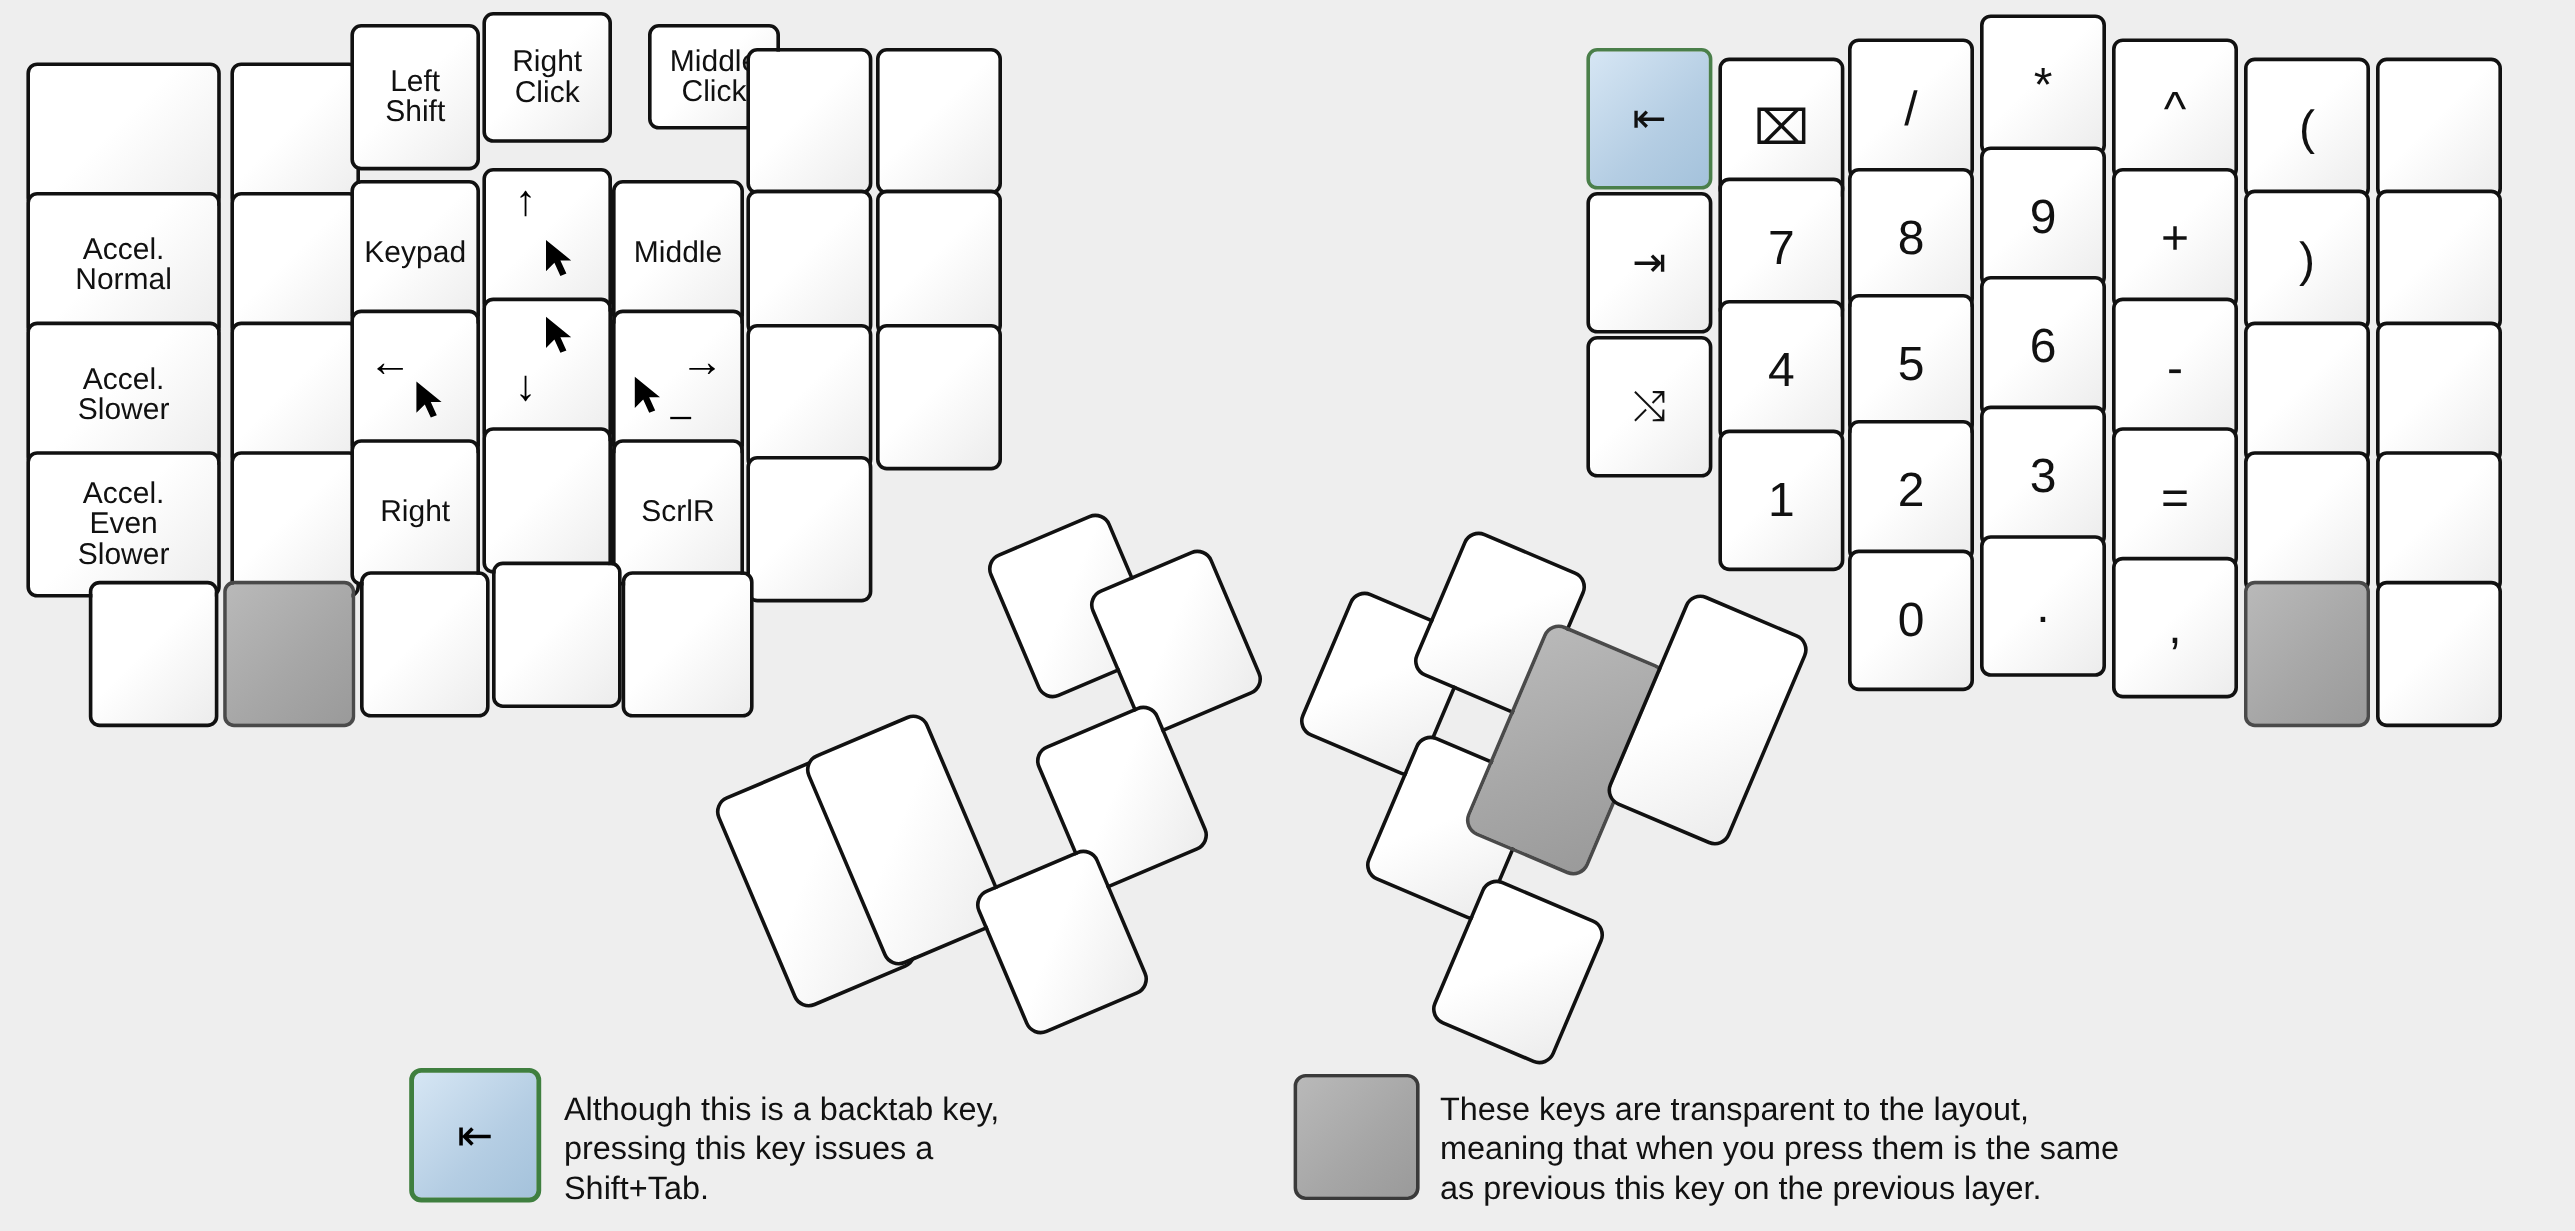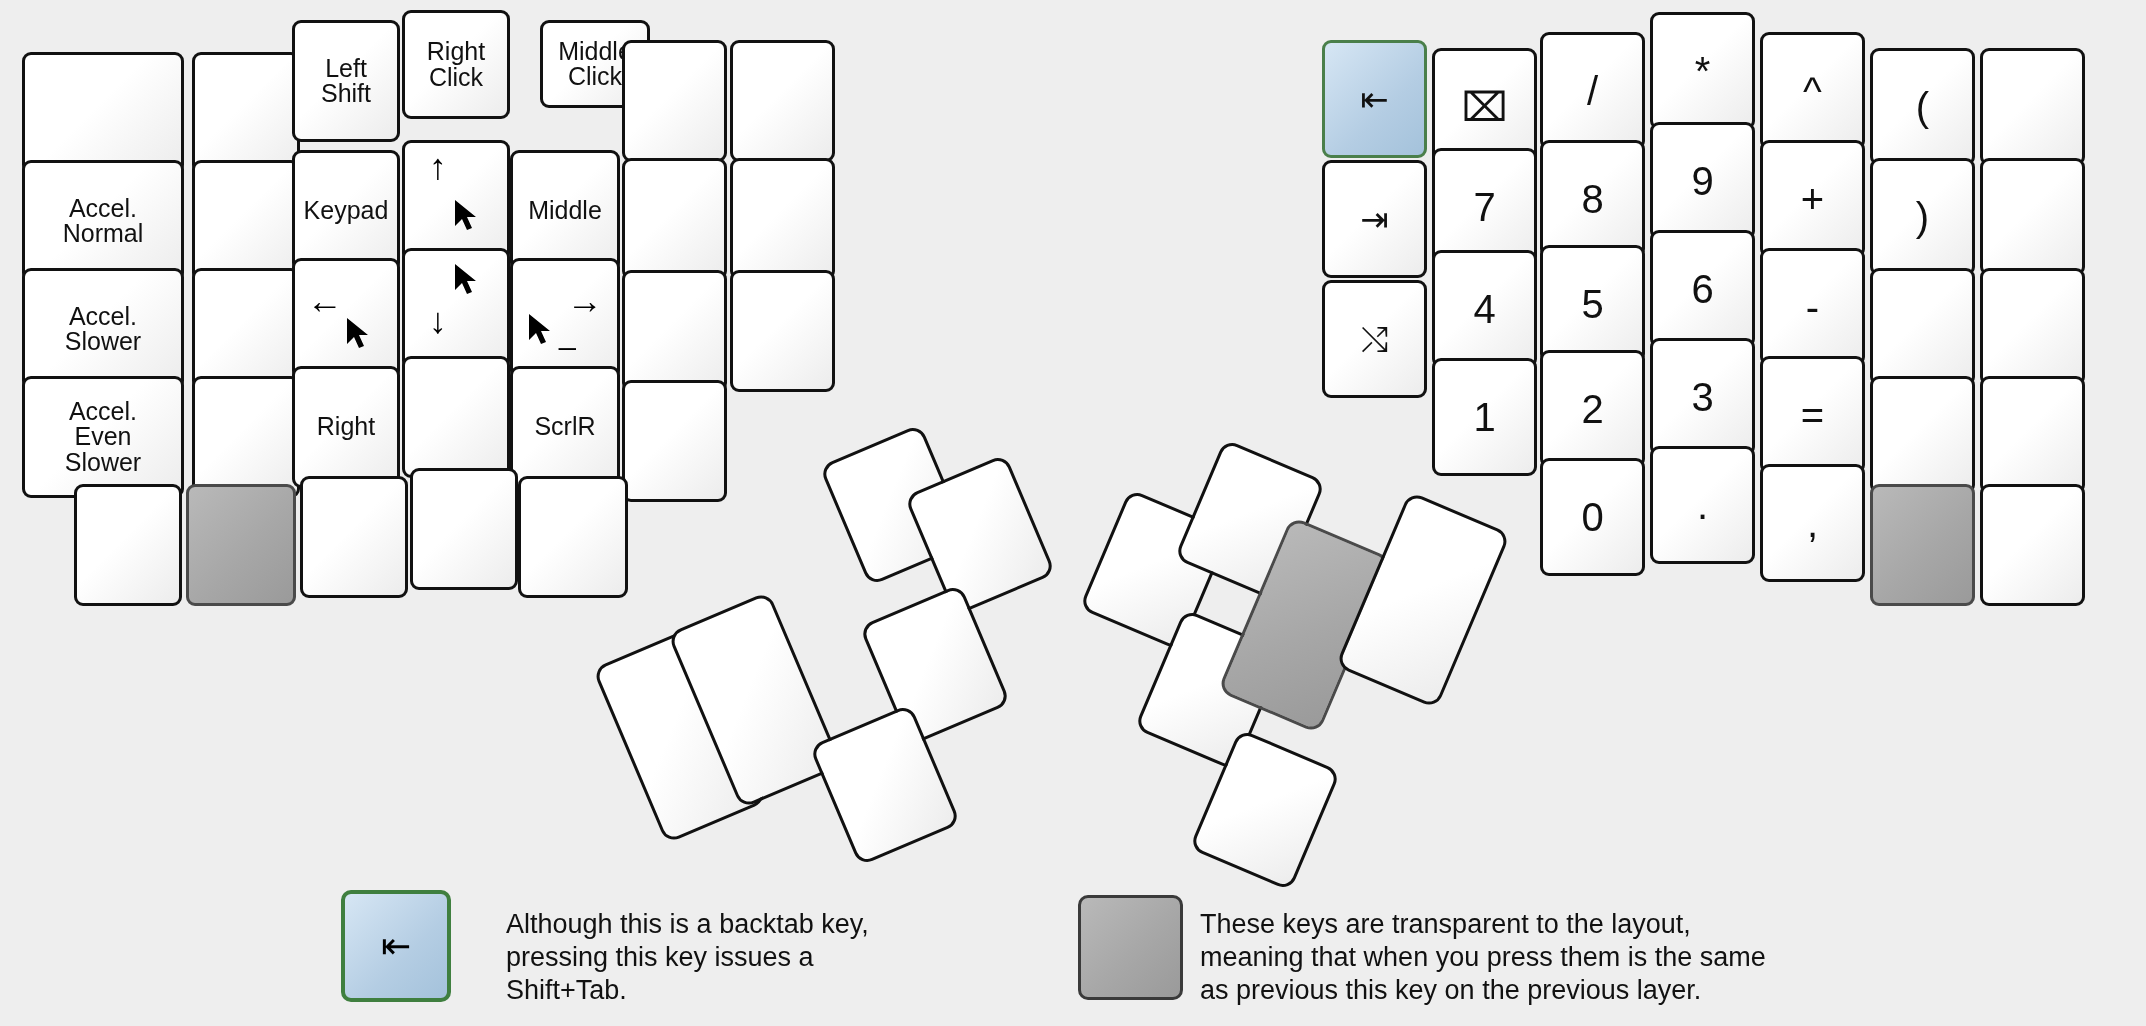--- a/index.html
+++ b/index.html
@@ -160,21 +160,21 @@
       <div class="key" style="left: 1155px; top: 625px; width: 110px; height: 130px; border-radius: 14px; transform: rotate(23deg);"><span></span></div>
       <div class="key" style="left: 1210px; top: 745px; width: 110px; height: 130px; border-radius: 14px; transform: rotate(23deg);"><span></span></div>
       <div class="key" style="left: 1195px; top: 455px; width: 110px; height: 130px; border-radius: 14px; transform: rotate(23deg);"><span></span></div>
       <div class="key trans" style="left: 1250px; top: 530px; width: 110px; height: 190px; border-radius: 14px; transform: rotate(23deg);"><span></span></div>
       <div class="key" style="left: 1368px; top: 505px; width: 110px; height: 190px; border-radius: 14px; transform: rotate(23deg);"><span></span></div>
     </div>
 
   <div class="legend-key hl" style="left:341px;top:890px;width:110px;height:112px;">
     <span>⇤</span>
   </div>
-  <div class="legend-text" style="left:470px;top:908px;width:470px;margin-left:36px;">Although this is a backtab key,
+  <div class="legend-text" style="left:470px;top:908px;width:470px;">Although this is a backtab key,
 pressing this key issues a
 Shift+Tab.</div>
 
   <div class="legend-key trans" style="left:1078px;top:895px;width:105px;height:105px;">
     <span></span>
   </div>
   <div class="legend-text" style="left:1200px;top:908px;width:700px;">These keys are transparent to the layout,
 meaning that when you press them is the same
 as previous this key on the previous layer.</div>
 

